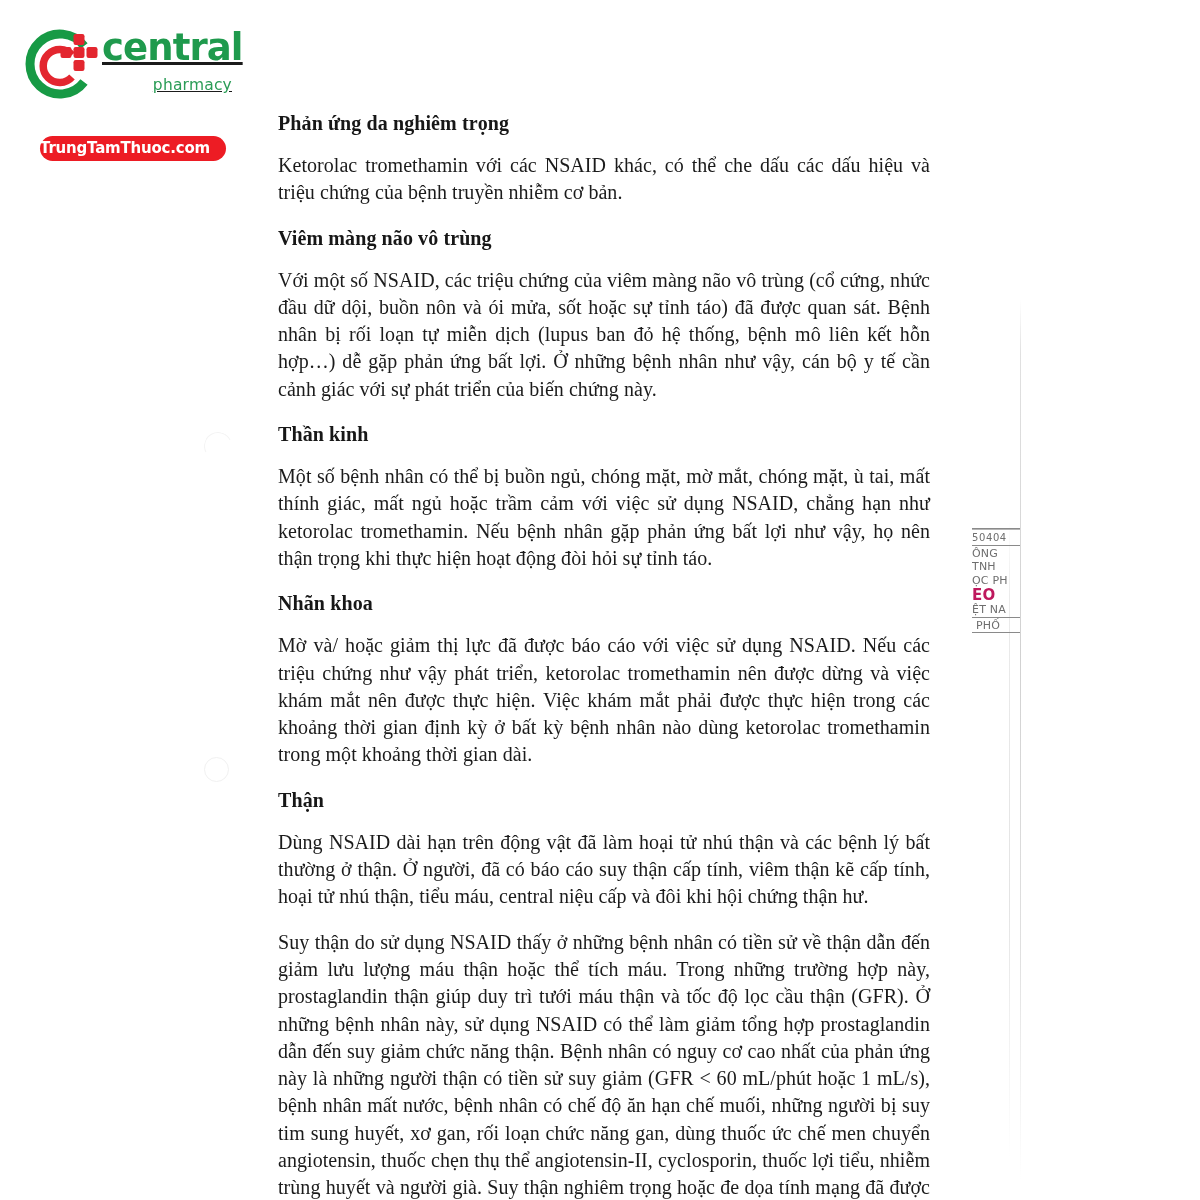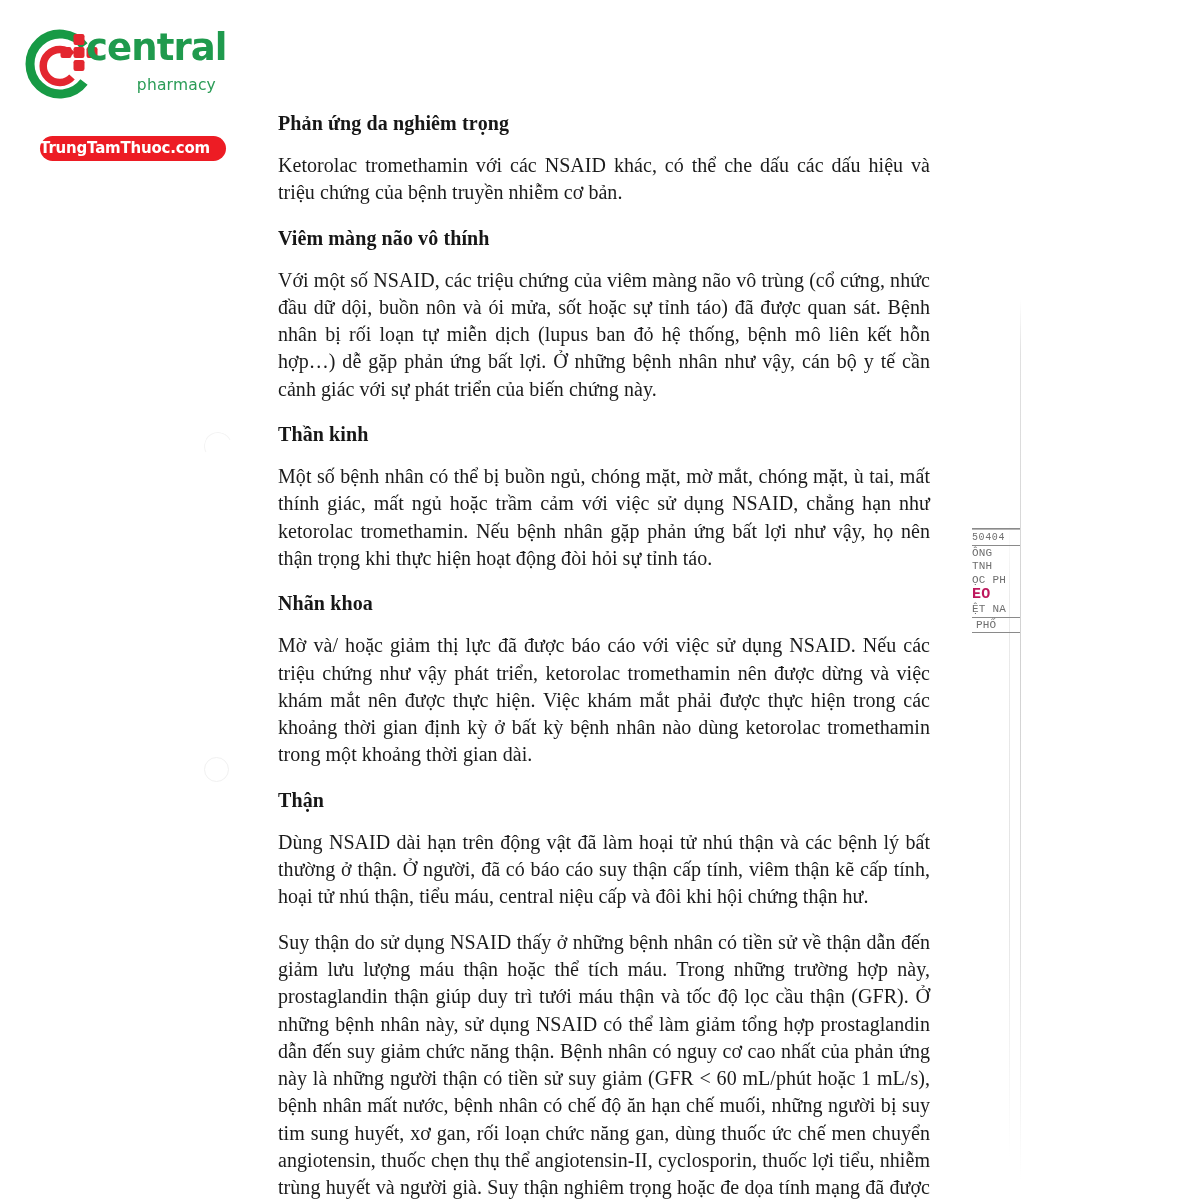--- a/index.html
+++ b/index.html
@@ -35,23 +35,24 @@
     position: absolute;
     left: 6px;
     top: 2px;
     width: 76px;
     height: 76px;
   }
   #brand-emblem svg { display: block; }
 
   #brand-wordmark {
     position: absolute;
-    left: 68px;
+    left: 84px;
     top: 6px;
     width: 132px;
+    text-decoration: underline;
   }
   #brand-word-central {
     font-family: "DejaVu Sans", "Liberation Sans", sans-serif;
     font-size: 37px;
     font-weight: 700;
     letter-spacing: -0.9px;
     line-height: 0.98;
     color: #1f9a4d;
     display: block;
   }
@@ -154,21 +155,20 @@
     border-top: 1.4px solid #8a8a8a;
     border-bottom: 0.8px solid #b4b4b4;
     margin: 0 0 1px 0;
   }
   #edge-label .rule.thin { border-top-width: 0.8px; border-bottom: none; }
   #edge-label .lbl {
     font-size: 11px;
     line-height: 13.5px;
     white-space: nowrap;
     letter-spacing: 0.2px;
-    font-family: Liberation Mono, monospace;
   }
   #edge-label .lbl.code { font-size: 10px; letter-spacing: 0.6px; }
   #edge-label .lbl.big {
     font-size: 15px;
     font-weight: 700;
     line-height: 16px;
     color: #be185d;
   }
   #edge-label .lbl.last {
     font-size: 11px;
@@ -257,21 +257,21 @@
   <div class="lbl last">PHỐ</div>
   <div class="rule thin"></div>
 </div>
 
 <div id="doc-column">
 
   <h3 class="sec-head">Phản ứng da nghiêm trọng</h3>
 
   <p class="body-par">Ketorolac tromethamin với các NSAID khác, có thể che dấu các dấu hiệu và triệu chứng của bệnh truyền nhiễm cơ bản.</p>
 
-  <h4 class="sec-head spaced-top">Viêm màng não vô thính</h4>
+  <h4 class="sec-head spaced-top">Viêm màng não vô trùng</h4>
   <p class="body-par">Với một số NSAID, các triệu chứng của viêm màng não vô trùng (cổ cứng, nhức đầu dữ dội, buồn nôn và ói mửa, sốt hoặc sự tỉnh táo) đã được quan sát. Bệnh nhân bị rối loạn tự miễn dịch (lupus ban đỏ hệ thống, bệnh mô liên kết hỗn hợp…) dễ gặp phản ứng bất lợi. Ở những bệnh nhân như vậy, cán bộ y tế cần cảnh giác với sự phát triển của biến chứng này.</p>
 
   <h4 class="sec-head spaced-top">Thần kinh</h4>
   <p class="body-par">Một số bệnh nhân có thể bị buồn ngủ, chóng mặt, mờ mắt, chóng mặt, ù tai, mất thính giác, mất ngủ hoặc trầm cảm với việc sử dụng NSAID, chẳng hạn như ketorolac tromethamin. Nếu bệnh nhân gặp phản ứng bất lợi như vậy, họ nên thận trọng khi thực hiện hoạt động đòi hỏi sự tỉnh táo.</p>
 
   <h4 class="sec-head spaced-top">Nhãn khoa</h4>
   <p class="body-par">Mờ và/ hoặc giảm thị lực đã được báo cáo với việc sử dụng NSAID. Nếu các triệu chứng như vậy phát triển, ketorolac tromethamin nên được dừng và việc khám mắt nên được thực hiện. Việc khám mắt phải được thực hiện trong các khoảng thời gian định kỳ ở bất kỳ bệnh nhân nào dùng ketorolac tromethamin trong một khoảng thời gian dài.</p>
 
   <h4 class="sec-head spaced-top">Thận</h4>
   <p class="body-par">Dùng NSAID dài hạn trên động vật đã làm hoại tử nhú thận và các bệnh lý bất thường ở thận. Ở người, đã có báo cáo suy thận cấp tính, viêm thận kẽ cấp tính, hoại tử nhú thận, tiểu máu, central niệu cấp và đôi khi hội chứng thận hư.</p>

